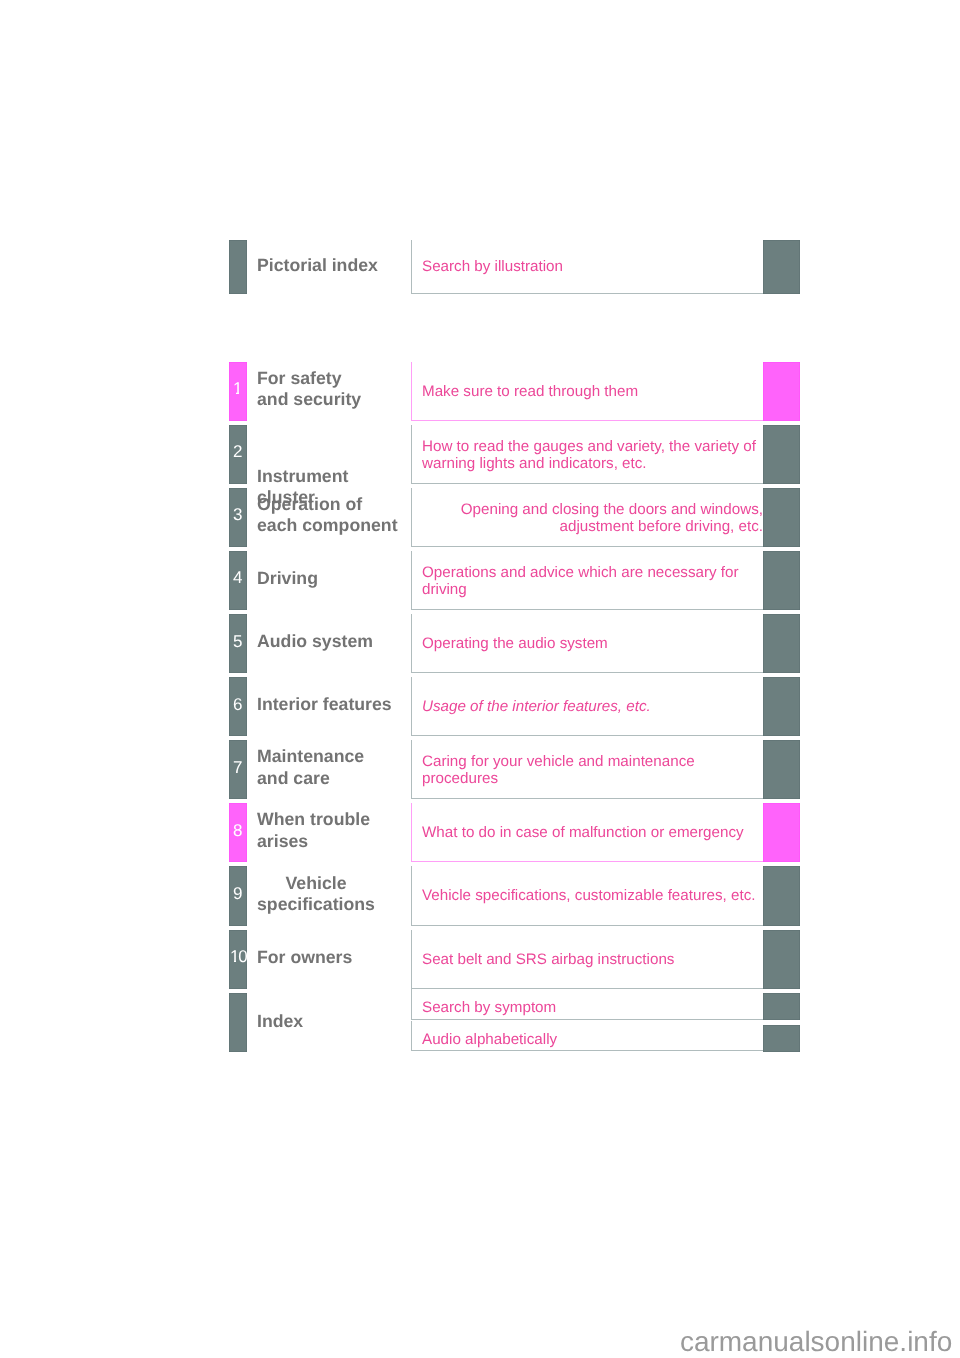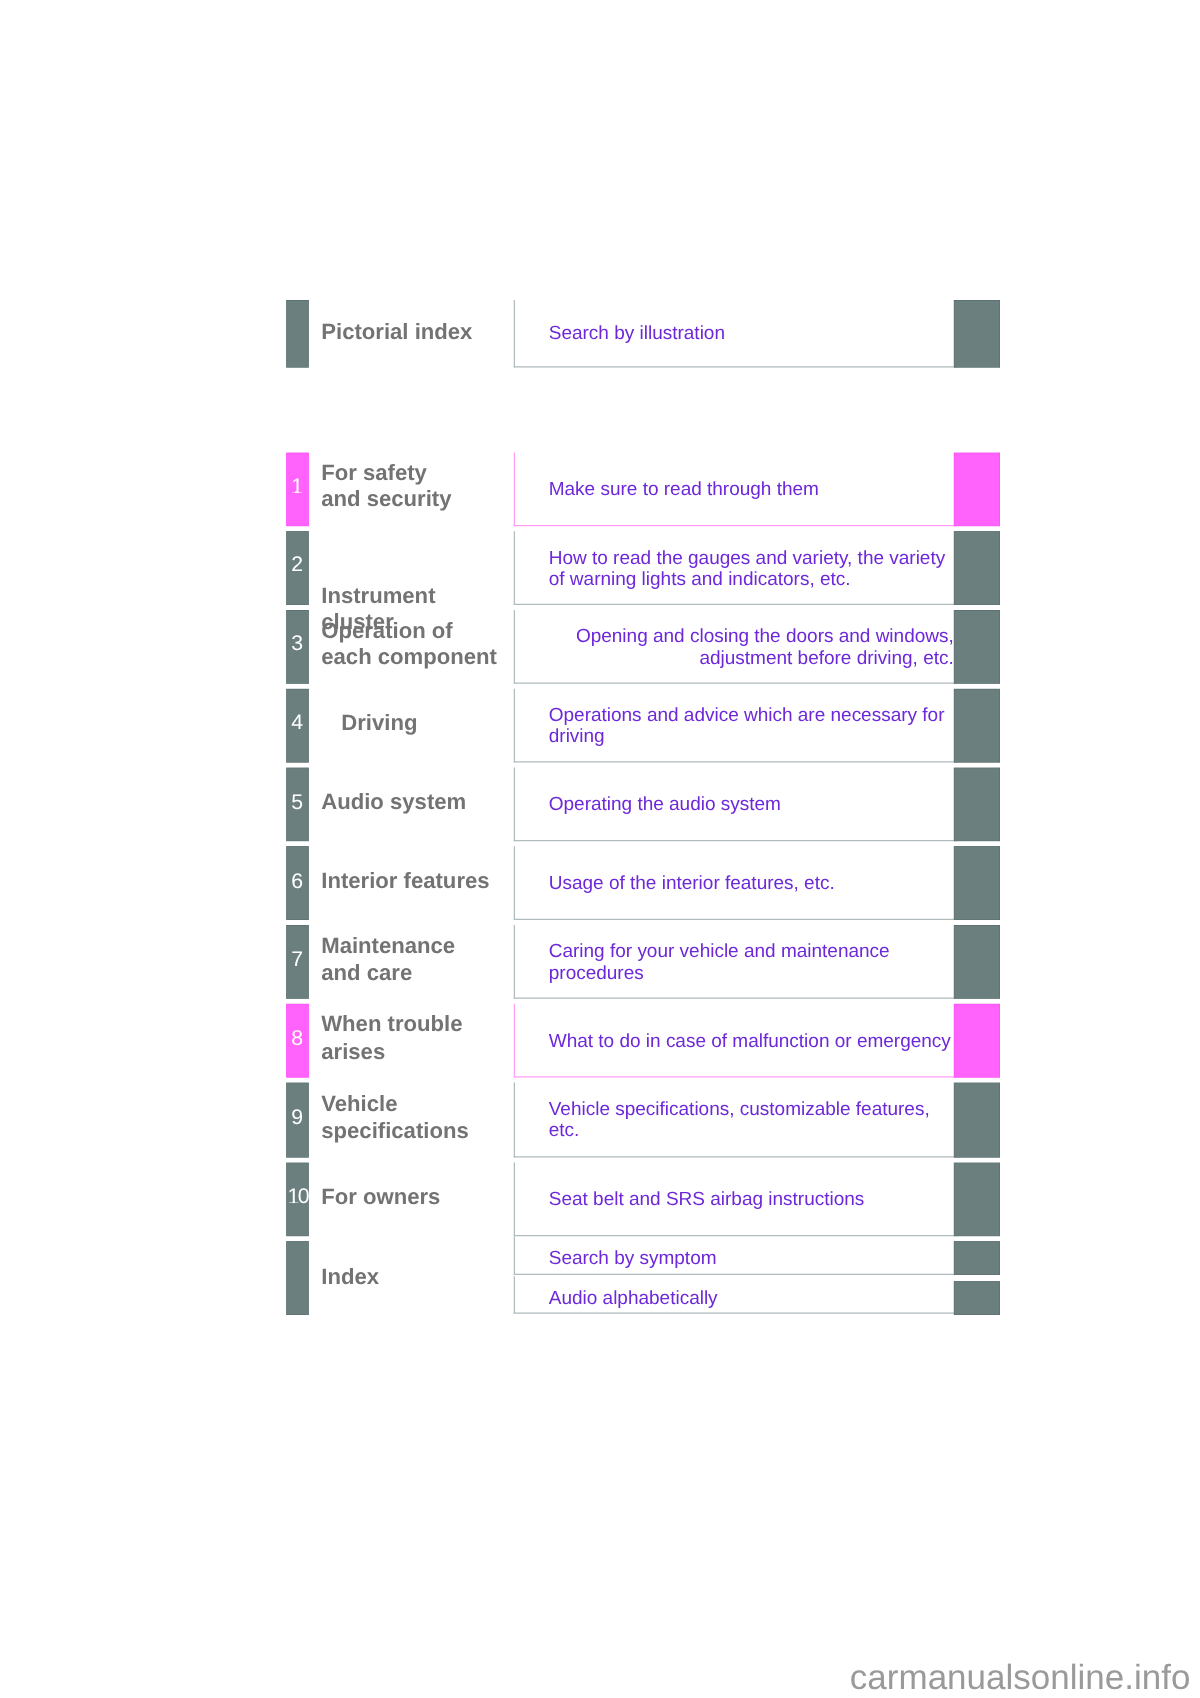--- a/index.html
+++ b/index.html
@@ -22,23 +22,23 @@
   .tab.num10 .num::before{left:2.4px;width:2.6px;}
   .tab.num10 .num::after{left:7.6px;width:3.0px;}
 
   .section-title{position:absolute;left:257px;font-weight:bold;font-size:17.7px;
                  line-height:21.4px;color:#737373;white-space:pre-line;
                  transform:translateZ(0);}
 
   .desc{position:absolute;left:411px;width:355px;box-sizing:border-box;
         border:0;border-left:1px solid #b0bcbd;border-bottom:1px solid #b0bcbd;
         background:transparent;}
-  .desc .t{position:absolute;left:27px;right:3px;top:50%;
+  .desc .t{position:absolute;left:10px;right:3px;top:50%;
            transform:translate3d(0,calc(-50% + 0.8px),0);
-           margin:0;font-size:15.2px;line-height:17px;color:#6d28d9;}
+           margin:0;font-size:15.2px;line-height:17px;color:#ec4899;}
 
   .cap{position:absolute;left:763.3px;width:37.2px;}
 
   .gray{--accent:#6c7f7f;background:#6c7f7f;box-shadow:inset 0 0 0 0.5px #5a6f70;}
   .magenta{--accent:#ff63fb;background:#ff63fb;box-shadow:inset 0 0 0 0.5px #ff4cfa;}
   .pinkborder{border-color:#ff9ef7;}
 
   .desc.idx .t{top:0;transform:translate3d(0,9.5px,0);}
   .footer{position:absolute;left:679.9px;top:1328.3px;color:#9a9a9a;font-size:28px;
           line-height:27px;white-space:nowrap;transform:translateZ(0);}
@@ -88,42 +88,42 @@
 each component</div>
         <div class="desc" style="top:487.8px;height:59.2px;text-align:right;">
           <p class="t">Opening and closing the doors and windows, adjustment before driving, etc.</p>
         </div>
         <div class="cap gray" style="top:487.8px;height:59.2px;"></div>
       </div>
       <div class="toc-row">
         <div class="tab gray" style="top:550.9000000000001px;height:59.2px;">
           <span class="num">4</span>
         </div>
-        <div class="section-title" style="top:567.90px;margin-left:16px;">Driving</div>
+        <div class="section-title" style="top:567.90px;">Driving</div>
         <div class="desc" style="top:550.9000000000001px;height:59.2px;">
           <p class="t">Operations and advice which are necessary for driving</p>
         </div>
         <div class="cap gray" style="top:550.9000000000001px;height:59.2px;"></div>
       </div>
       <div class="toc-row">
         <div class="tab gray" style="top:614px;height:59.2px;">
           <span class="num">5</span>
         </div>
         <div class="section-title" style="top:631.00px;">Audio system</div>
         <div class="desc" style="top:614px;height:59.2px;">
           <p class="t">Operating the audio system</p>
         </div>
         <div class="cap gray" style="top:614px;height:59.2px;"></div>
       </div>
       <div class="toc-row">
         <div class="tab gray" style="top:677.1px;height:59.2px;">
           <span class="num">6</span>
         </div>
         <div class="section-title" style="top:694.10px;">Interior features</div>
-        <div class="desc" style="top:677.1px;height:59.2px;">
+        <div class="desc" style="top:677.1px;height:59.2px;font-style:italic;">
           <p class="t">Usage of the interior features, etc.</p>
         </div>
         <div class="cap gray" style="top:677.1px;height:59.2px;"></div>
       </div>
       <div class="toc-row">
         <div class="tab gray" style="top:740.2px;height:59.2px;">
           <span class="num">7</span>
         </div>
         <div class="section-title" style="top:746.30px;">Maintenance
 and care</div>
@@ -140,21 +140,21 @@
 arises</div>
         <div class="desc pinkborder" style="top:803.3px;height:59.2px;">
           <p class="t">What to do in case of malfunction or emergency</p>
         </div>
         <div class="cap magenta" style="top:803.3px;height:59.2px;"></div>
       </div>
       <div class="toc-row">
         <div class="tab gray" style="top:866.4000000000001px;height:59.2px;">
           <span class="num">9</span>
         </div>
-        <div class="section-title" style="top:872.50px;">Vehicle
+        <div class="section-title" style="top:872.50px;text-align:center;">Vehicle
 specifications</div>
         <div class="desc" style="top:866.4000000000001px;height:59.2px;">
           <p class="t">Vehicle specifications, customizable features, etc.</p>
         </div>
         <div class="cap gray" style="top:866.4000000000001px;height:59.2px;"></div>
       </div>
       <div class="toc-row">
         <div class="tab gray num10 hasone" style="top:929.5px;height:59.2px;">
           <span class="num">10</span>
         </div>

